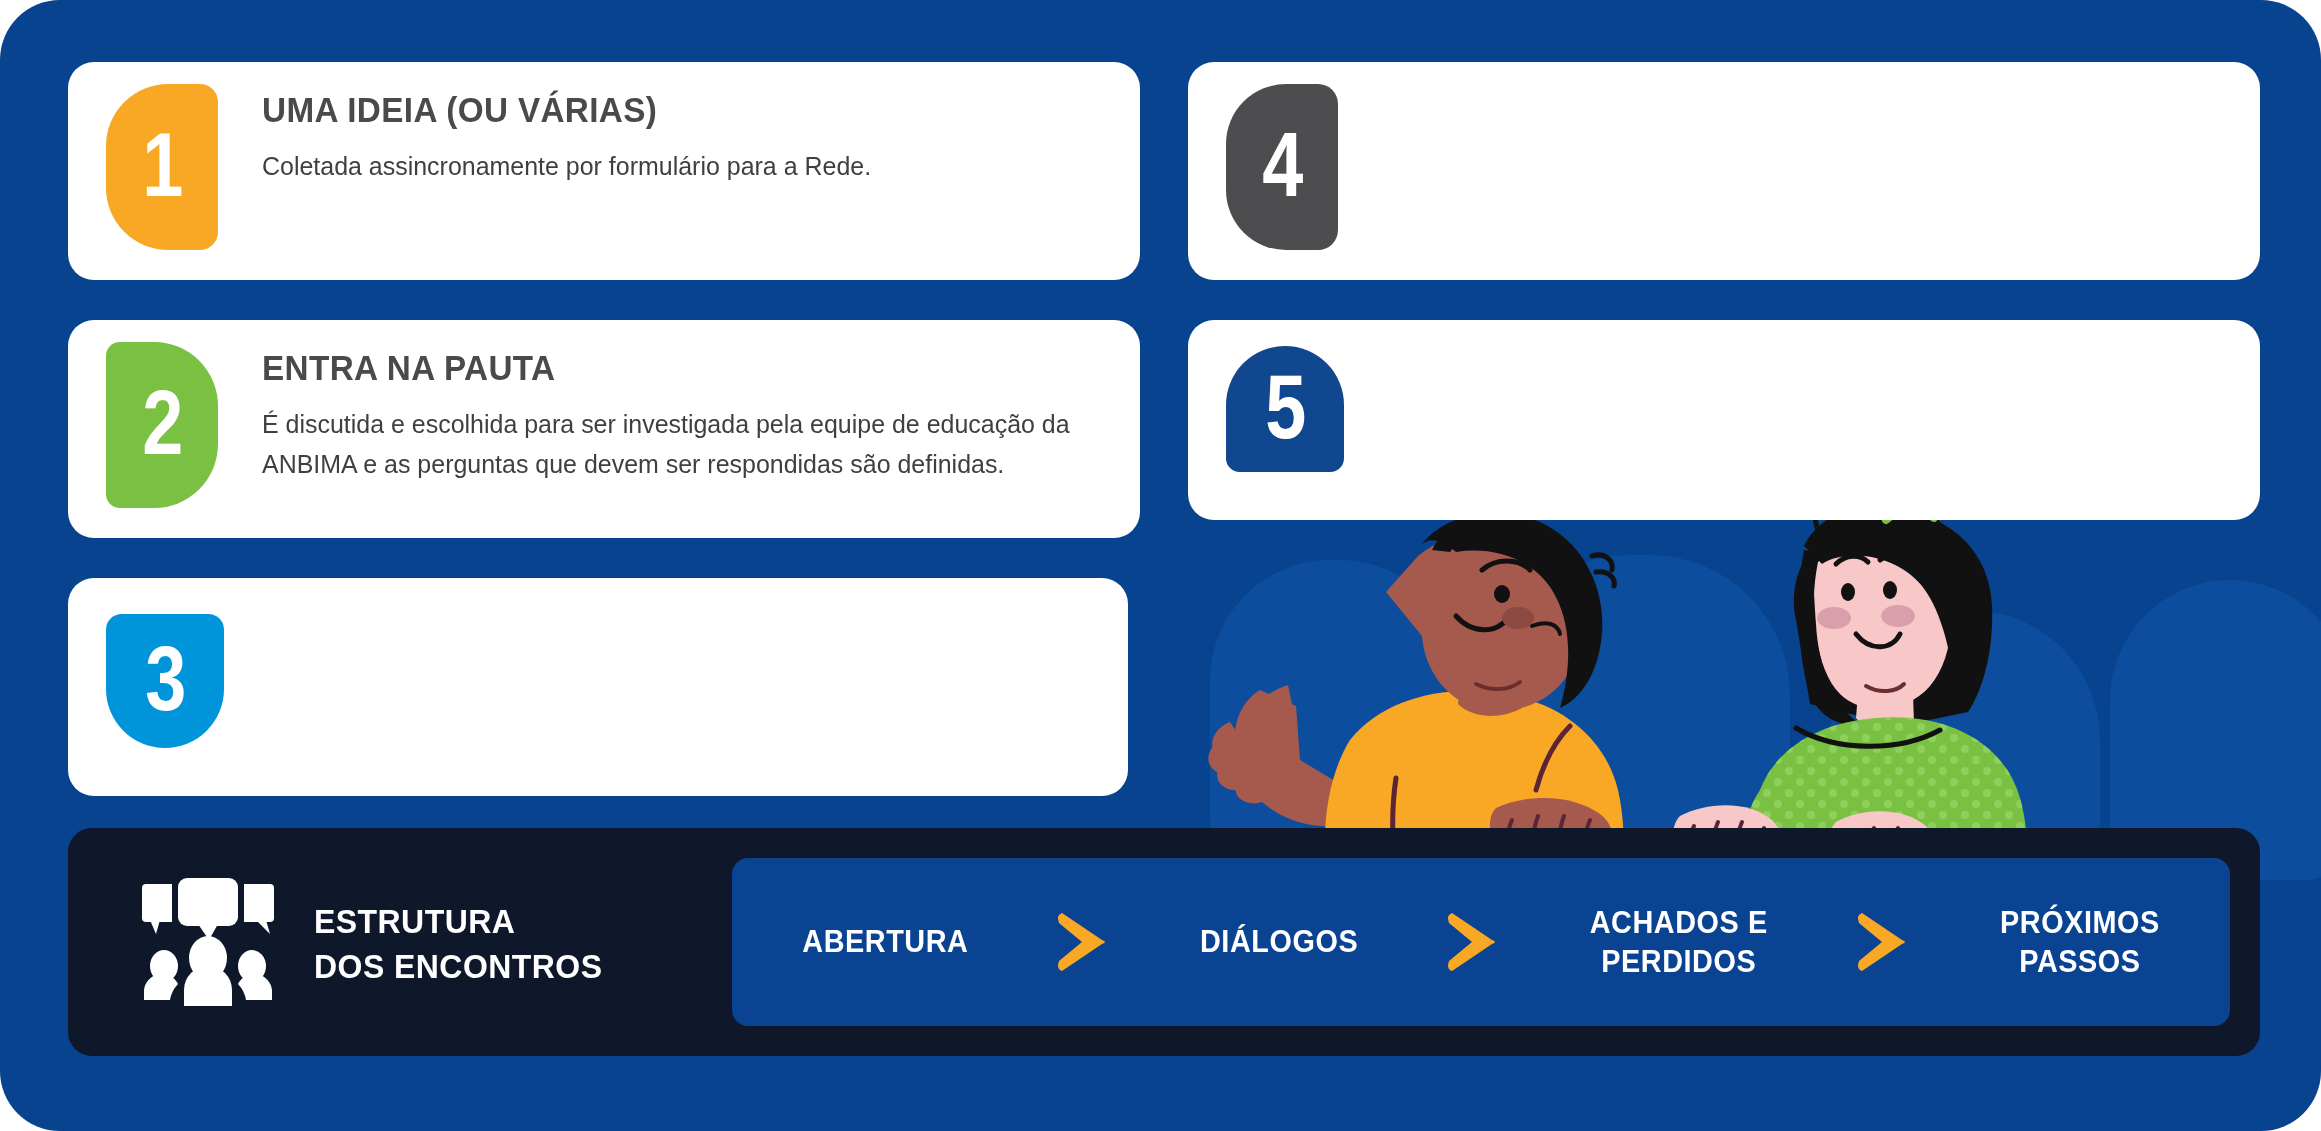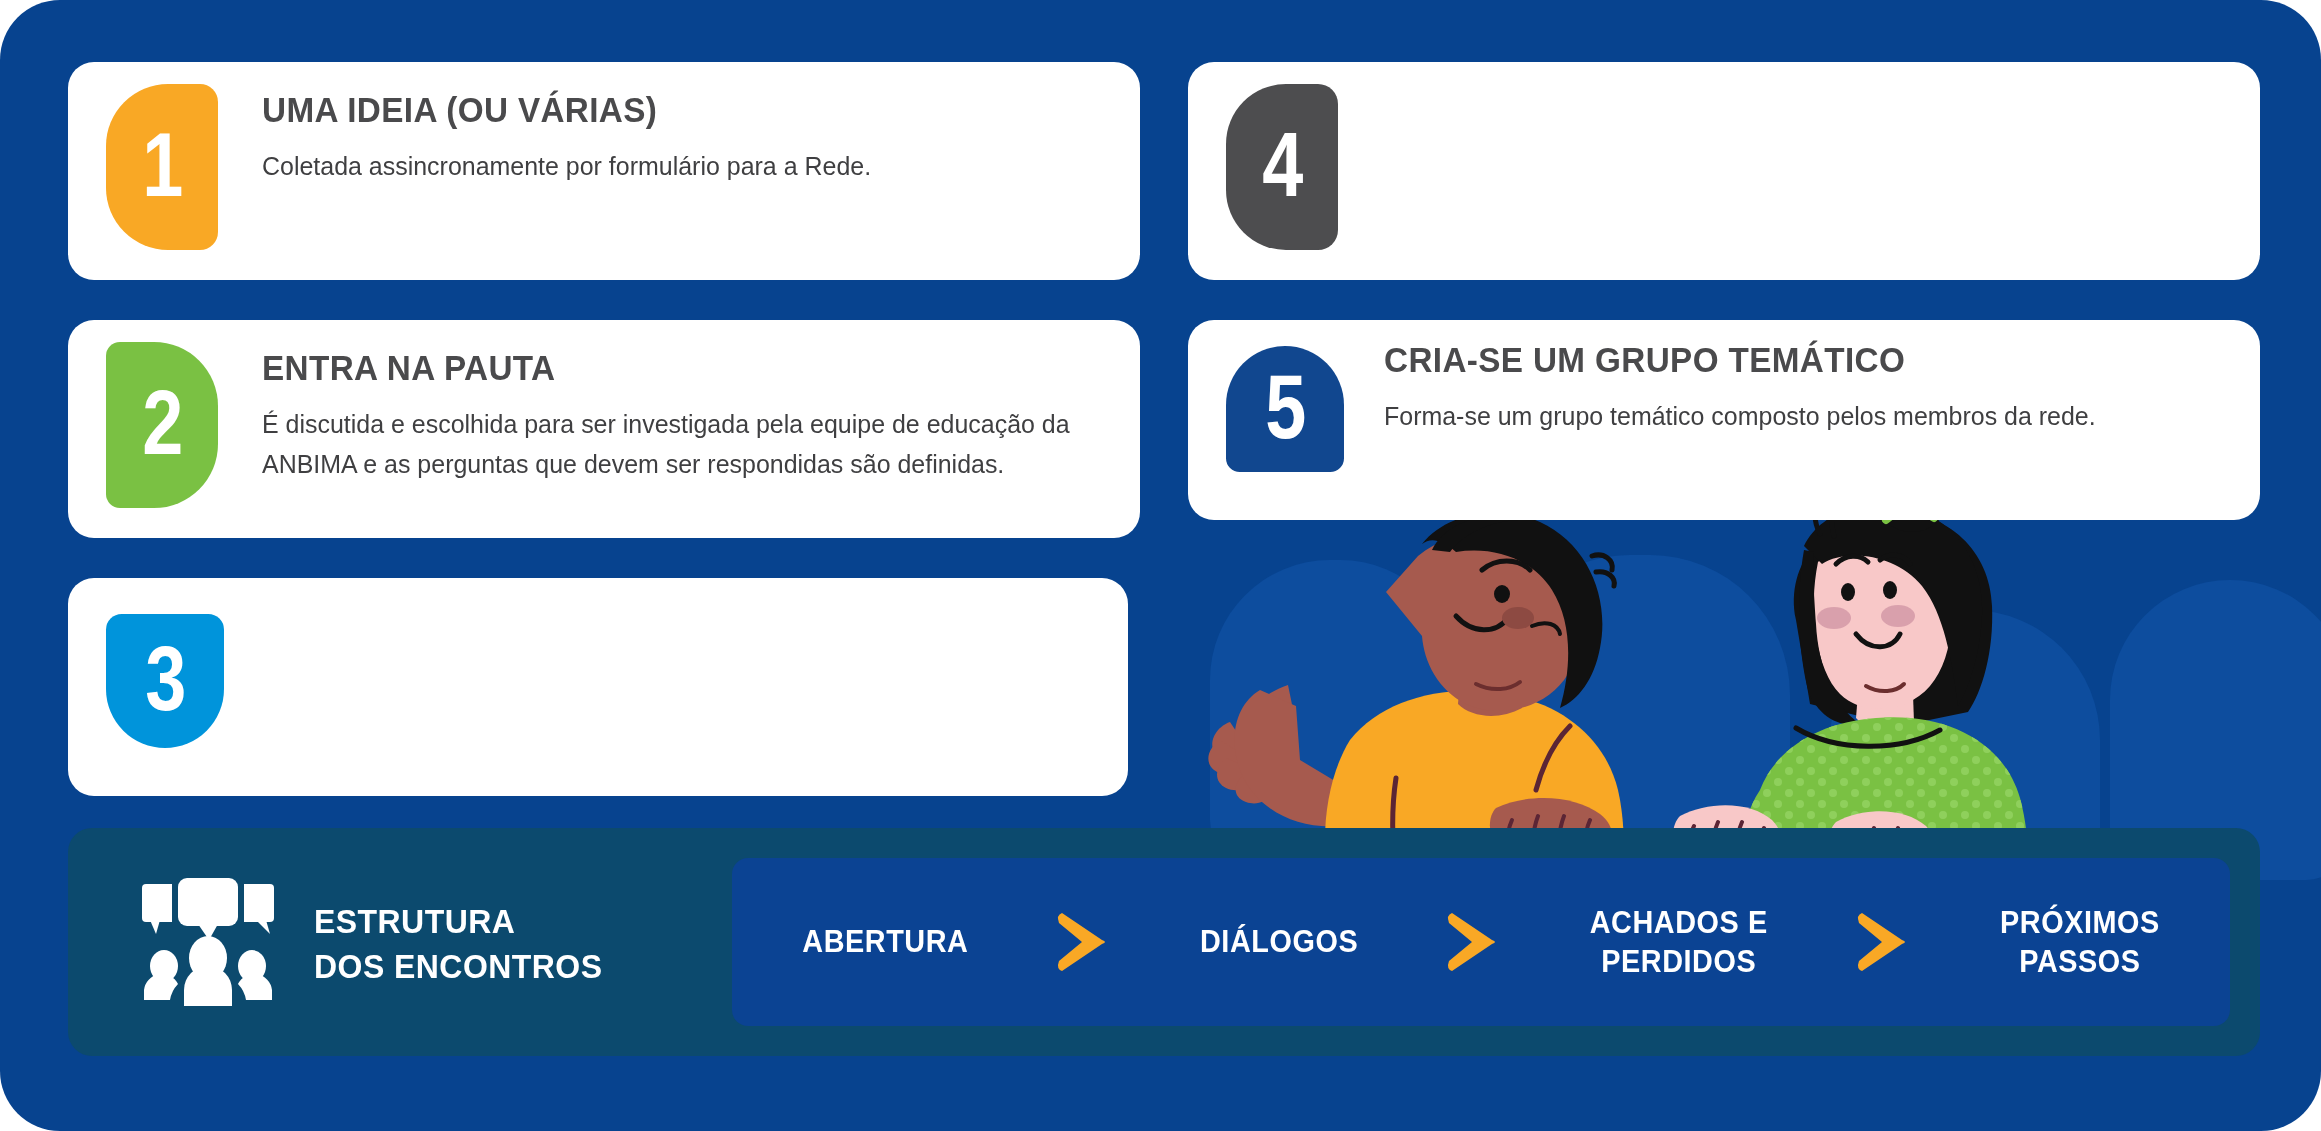--- a/index.html
+++ b/index.html
@@ -134,21 +134,21 @@
     left: 1200px; top: 490px;
     width: 1000px; height: 370px;
     pointer-events: none;
   }
 
   
   #bottom-bar {
     position: absolute;
     left: 68px; top: 828px;
     width: 2192px; height: 228px;
-    background: #0c4a6e;
+    background: #0f172a;
     border-radius: 24px;
   }
   #bottom-inner {
     position: absolute;
     left: 664px; top: 30px;
     width: 1498px; height: 168px;
     background: #0B4393;
     border-radius: 16px;
     display: flex;
     align-items: center;
@@ -320,24 +320,20 @@
         <span>4</span>
       </div>
     </div>
   </div>
 
   <div class="card" id="card5">
     <div class="card-inner">
       <div class="badge" id="badge5">
         <span>5</span>
       </div>
-      <div class="card-text">
-        <div class="card-title">CRIA-SE UM GRUPO TEMÁTICO</div>
-        <div class="card-desc">Forma-se um grupo temático composto pelos membros da rede.</div>
-      </div>
     </div>
   </div>
 
   <div id="bottom-bar">
 
     <div id="structure-block">
       <div id="structure-icon">
         <svg width="132" height="128" viewBox="0 0 132 128" xmlns="http://www.w3.org/2000/svg">
 
           <path d="M4 6 h26 v38 h-26 a4 4 0 0 1 -4 -4 v-30 a4 4 0 0 1 4 -4 z" fill="#FFFFFF"></path>

